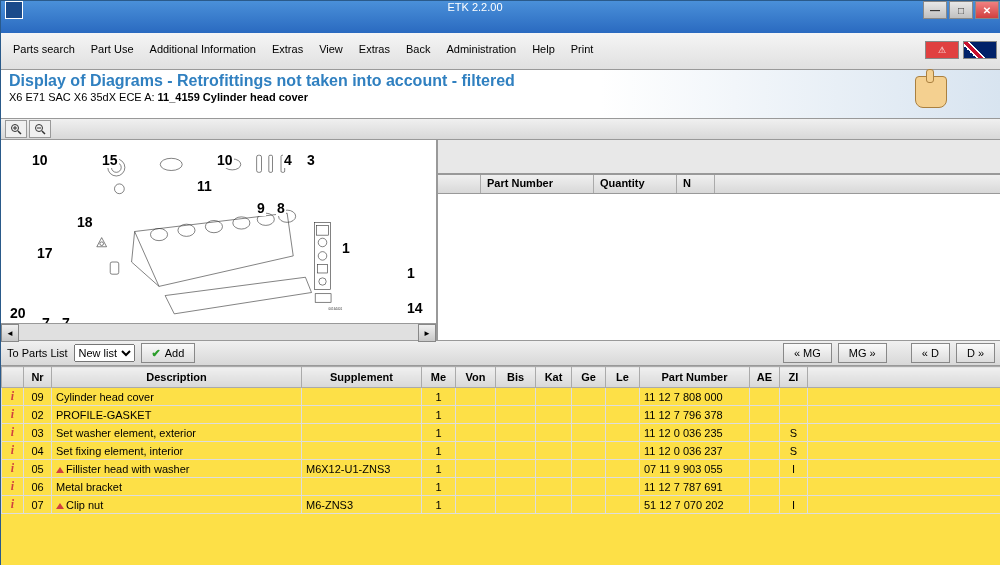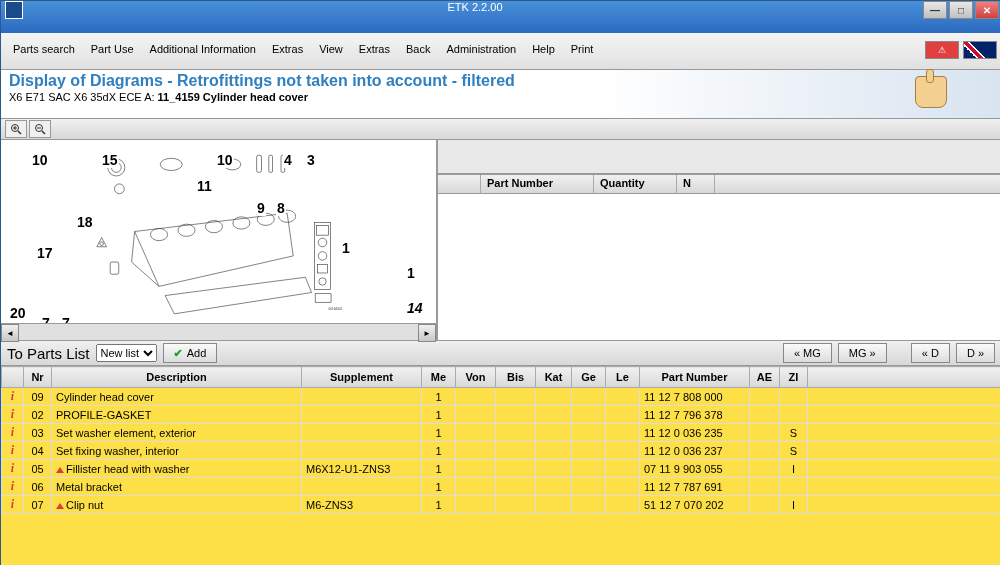--- a/index.html
+++ b/index.html
@@ -32,21 +32,21 @@
 .scroll-h{height:16px;background:#e8e8e8;border-top:1px solid #999;display:flex}
 .scroll-h .track{flex:1;background:#e0e0e0}
 .scroll-h .arrow,.scroll-v .arrow{width:16px;height:16px;background:linear-gradient(to bottom,#f0f0f0,#c8c8c8);border:1px solid #888;display:flex;align-items:center;justify-content:center;font-size:8px}
 .right{flex:1;display:flex;flex-direction:column;background:#e8e8e8}
 .right-top{flex:1;border-bottom:2px solid #999;background:#e8e8e8}
 .right-bottom{height:165px;display:flex;flex-direction:column;background:#fff}
 .rt-head{height:18px;background:linear-gradient(to bottom,#f0f0f0,#d8d8d8);border-bottom:1px solid #999;display:flex}
 .rt-head .cell{border-right:1px solid #aaa;padding:2px 6px;font-weight:bold;font-size:11px}
 .rt-body{flex:1;background:#fff}
 .midbar{height:24px;background:linear-gradient(to bottom,#f0f0f0,#d8d8d8);border-bottom:1px solid #999;display:flex;align-items:center;padding:0 6px;gap:6px}
-.midbar .lbl{font-size:15px}
+.midbar .lbl{font-size:11px}
 .midbar select{font-size:11px;height:18px}
 .btn{height:18px;padding:0 10px;border:1px solid #888;background:linear-gradient(to bottom,#fafafa,#dcdcdc);font-size:11px;display:inline-flex;align-items:center;gap:4px;cursor:default}
 .btn .chk{color:#2a9d2a;font-weight:bold}
 .midbar .sp{flex:1}
 .grid{flex:1;overflow:auto;background:#fde047}
 table.parts{width:100%;border-collapse:collapse;font-size:11px;table-layout:fixed}
 table.parts th{background:linear-gradient(to bottom,#f0f0f0,#d8d8d8);border:1px solid #aaa;padding:2px 4px;font-weight:bold;text-align:center;height:16px}
 table.parts td{border:1px solid #ddd;border-bottom:1px solid #ddd;padding:1px 4px;height:14px;white-space:nowrap;overflow:hidden}
 table.parts td.c{text-align:center}
 .info-ico{color:#d04040;font-weight:bold;font-style:italic;font-family:Georgia,serif;font-size:12px;text-align:center}
@@ -162,21 +162,21 @@
             <span class="callout" style="left: 255px; top: 60px;">9</span>
             <span class="callout" style="left: 275px; top: 60px;">8</span>
             <span class="callout" style="left: 75px; top: 74px;">18</span>
             <span class="callout" style="left: 35px; top: 105px;">17</span>
             <span class="callout" style="left: 8px; top: 165px;">20</span>
             <span class="callout" style="left: 40px; top: 175px;">7</span>
             <span class="callout" style="left: 60px; top: 175px;">7</span>
             <span class="callout" style="left: 340px; top: 100px;">1</span>
             <span class="callout" style="left: 405px; top: 125px;">1</span>
             <span class="callout" style="left: 405px; top: 140px; margin-top: 21px;">13</span>
-            <span class="callout" style="left: 405px; top: 160px; font-style: italic;">14</span>
+            <span class="callout" style="left: 405px; top: 160px;">14</span>
           </div>
       </div>
       <div class="scroll-h">
         <div class="arrow">◄</div>
         <div class="track"></div>
         <div class="arrow">►</div>
       </div>
     </div>
 
     <div class="right">
@@ -289,21 +289,21 @@
             <td class="c"></td>
             <td class="c"></td>
             <td>11 12 0 036 235</td>
             <td class="c"></td>
             <td class="c">S</td>
             <td></td>
           </tr>
           <tr>
             <td class="c"><span class="info-ico">i</span></td>
             <td class="c">04</td>
-            <td>Set fixing washer, interior</td>
+            <td>Set fixing element, interior</td>
             <td></td>
             <td class="c">1</td>
             <td class="c"></td>
             <td class="c"></td>
             <td class="c"></td>
             <td class="c"></td>
             <td class="c"></td>
             <td>11 12 0 036 237</td>
             <td class="c"></td>
             <td class="c">S</td>

